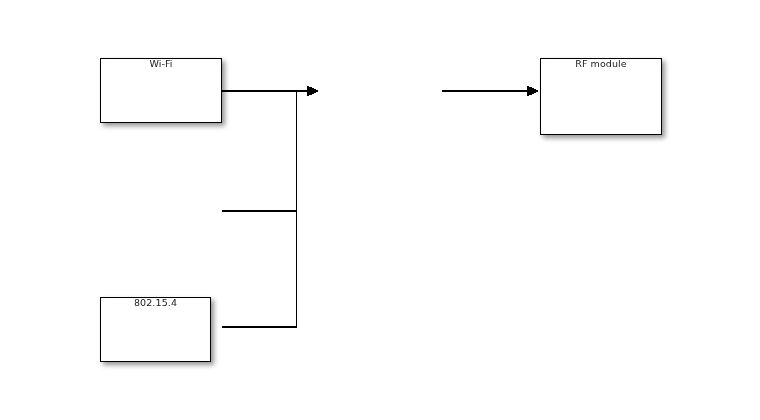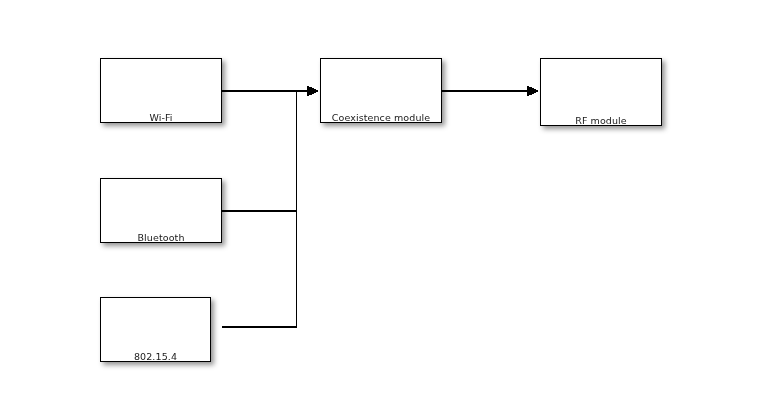--- a/index.html
+++ b/index.html
@@ -30,21 +30,21 @@
     width: 760px;
     height: 420px;
   }
   
   .node-box {
     position: absolute;
     box-sizing: border-box;
     background: #ffffff;
     border: 1px solid #000000;
     display: flex;
-    align-items: flex-end;
+    align-items: flex-start;
     justify-content: center;
     box-shadow: 3px 3px 5px rgba(0,0,0,0.42);
   }
   .node-label {
     font-size: 9.5px;
     color: #1a1a1a;
     letter-spacing: 0.1px;
     line-height: 1;
     white-space: nowrap;
     text-align: center;
@@ -69,29 +69,23 @@
     <polygon points="307,85.5 319.5,91 307,96.5" fill="#000000"></polygon>
 
     <path d="M 442 91 L 528 91" stroke="#000000" stroke-width="1.4" fill="none"></path>
     <polygon points="527,85.5 539.5,91 527,96.5" fill="#000000"></polygon>
   </svg>
 
   <div class="node-box" style="left:100px; top:58px; width:122px; height:65px;">
     <span class="node-label">Wi-Fi</span>
   </div>
 
-  <div class="node-box" style="left:100px; top:178px; width:122px; height:65px;">
-    <span class="node-label">Bluetooth</span>
-  </div>
 
   <div class="node-box" style="left:100px; top:297px; width:111px; height:65px;">
     <span class="node-label">802.15.4</span>
   </div>
 
-  <div class="node-box" style="left:320px; top:58px; width:122px; height:65px;">
-    <span class="node-label">Coexistence module</span>
-  </div>
 
-  <div class="node-box" style="left:540px; top:58px; width:122px; height:68px;">
+  <div class="node-box" style="left:540px; top:58px; width:122px; height:77px;">
     <span class="node-label">RF module</span>
   </div>
 
 </div>
 
 </body></html>

